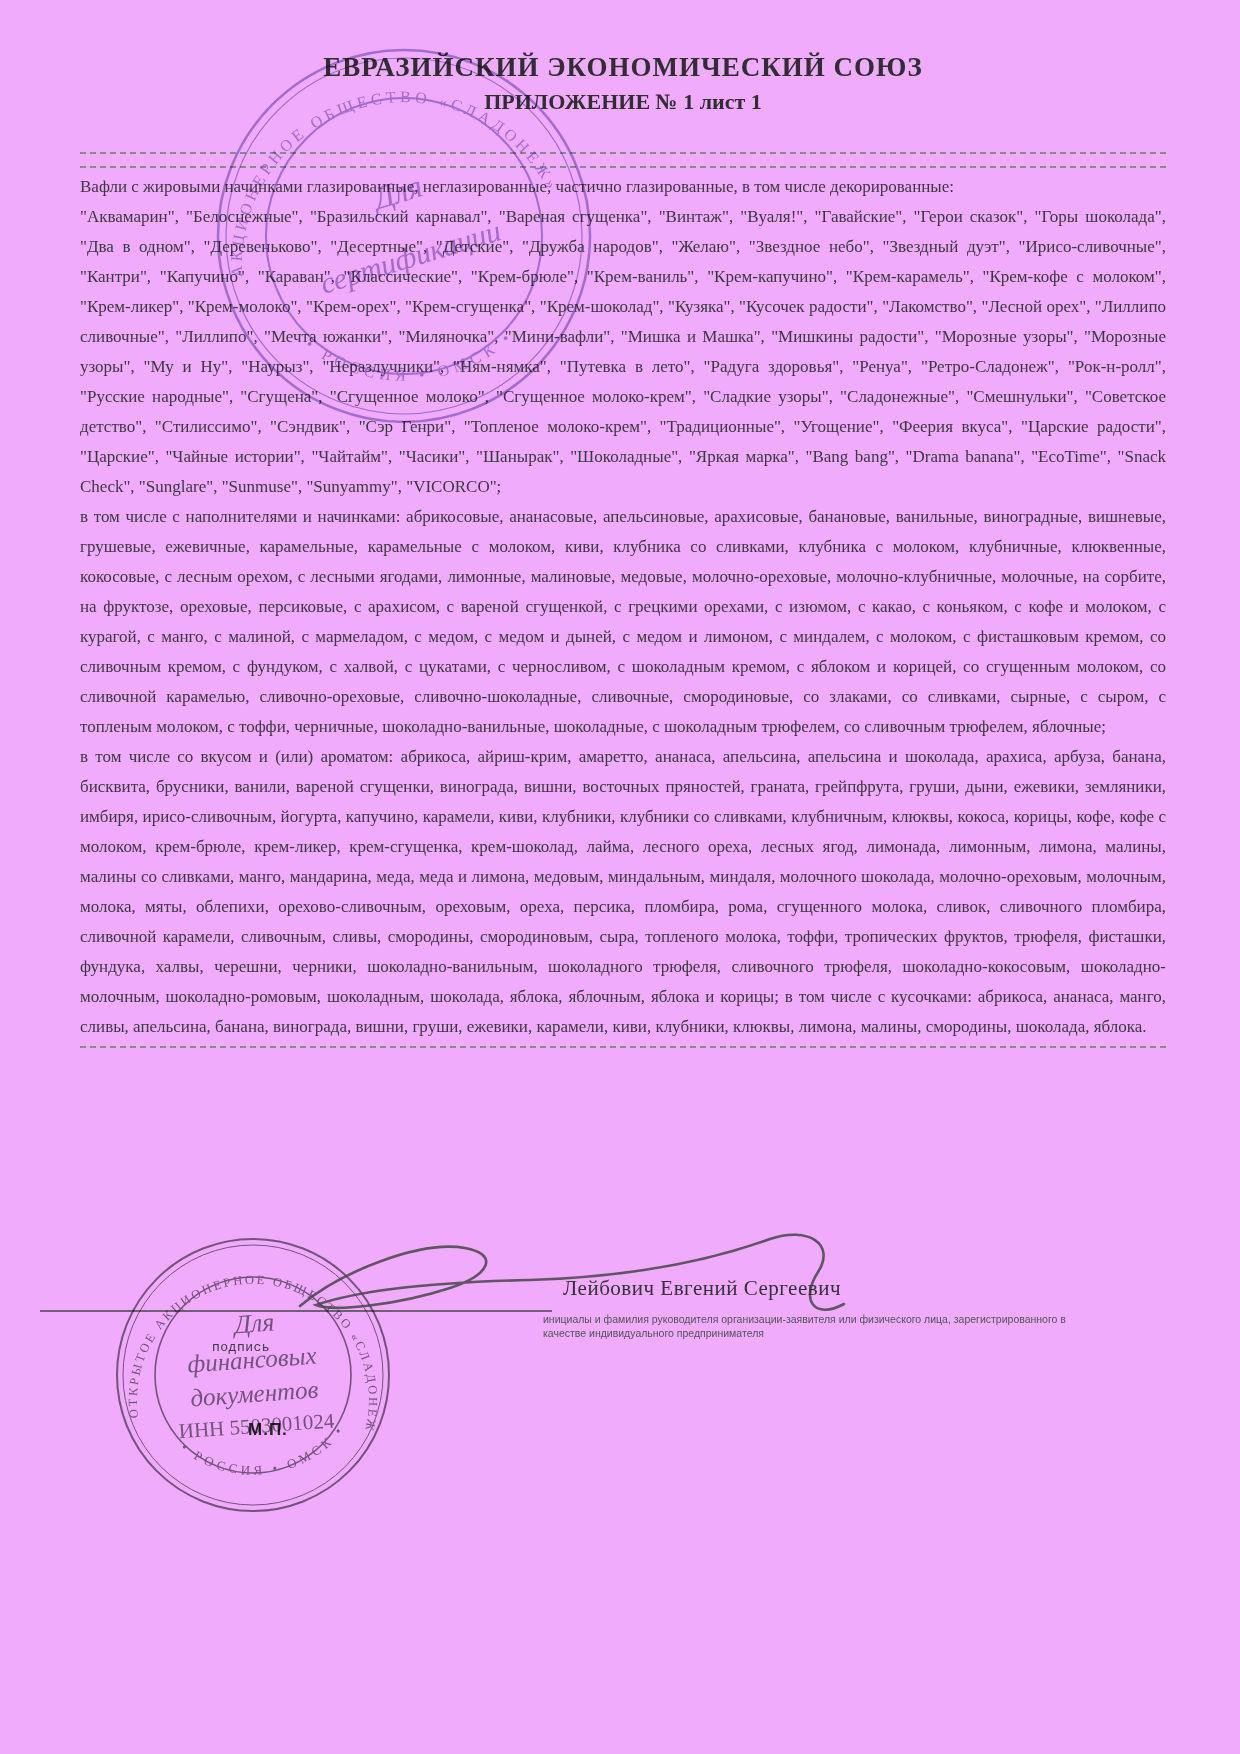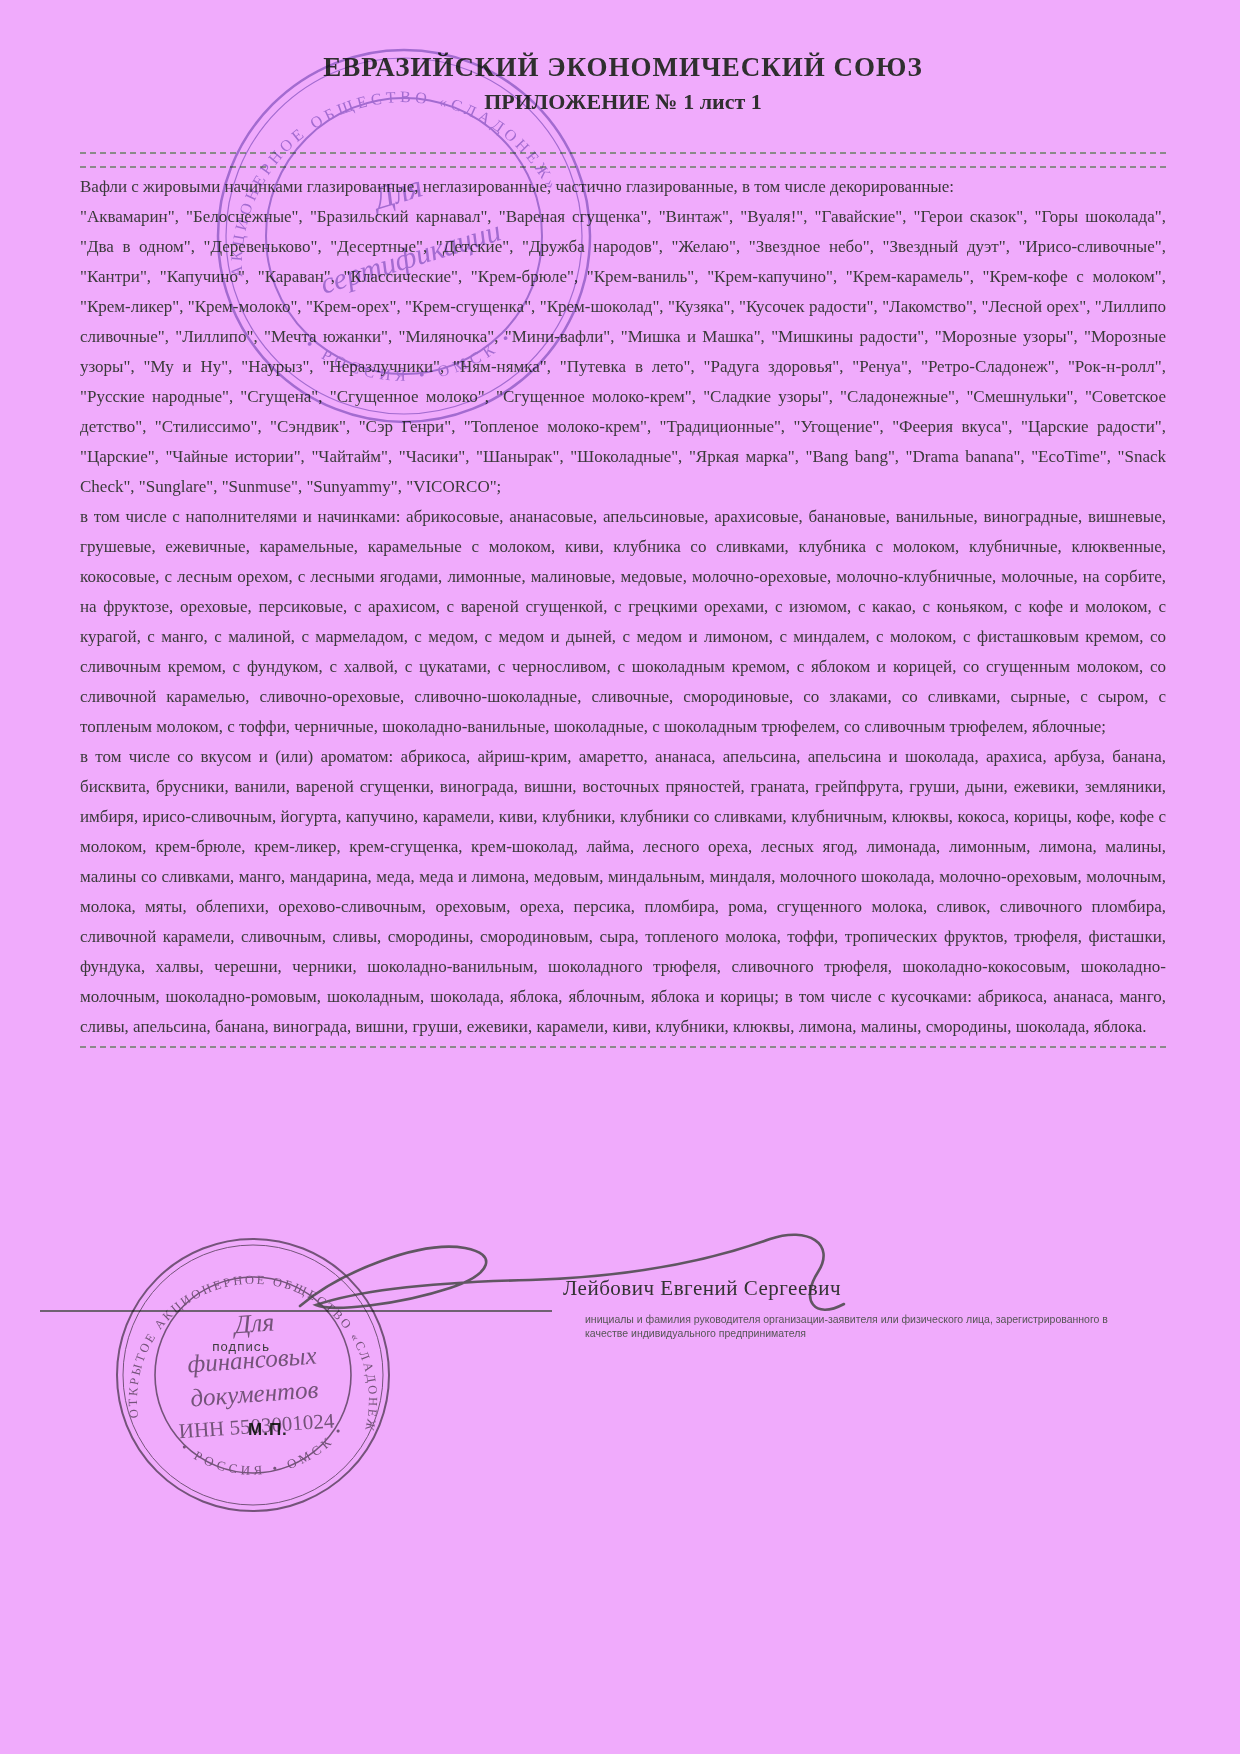--- a/index.html
+++ b/index.html
@@ -47,21 +47,21 @@
   .mp-label{
     position:absolute;left:248px;top:1420px;
     font-family:"Liberation Sans",sans-serif;font-size:17px;font-weight:bold;color:#262626;
     letter-spacing:1px;
   }
   .sig-name{
     position:absolute;left:563px;top:1276px;
     font-size:21px;color:#333;letter-spacing:.5px;
   }
   .sig-caption{
-    position:absolute;left:585px;top:1312px;width:550px;
+    position:absolute;left:543px;top:1312px;width:550px;
     font-family:"Liberation Sans",sans-serif;font-size:10.5px;line-height:14px;color:#555;
   }
   .stamp{position:absolute;pointer-events:none;mix-blend-mode:multiply;}
   .stamp-purple{left:206px;top:38px;opacity:.62;}
   .stamp-gray{left:108px;top:1230px;opacity:.8;}
   .sig-flourish{position:absolute;left:0;top:0;pointer-events:none;}
   .stamp text{font-family:"Liberation Serif",serif;}
 </style>
 </head>
 <body>

